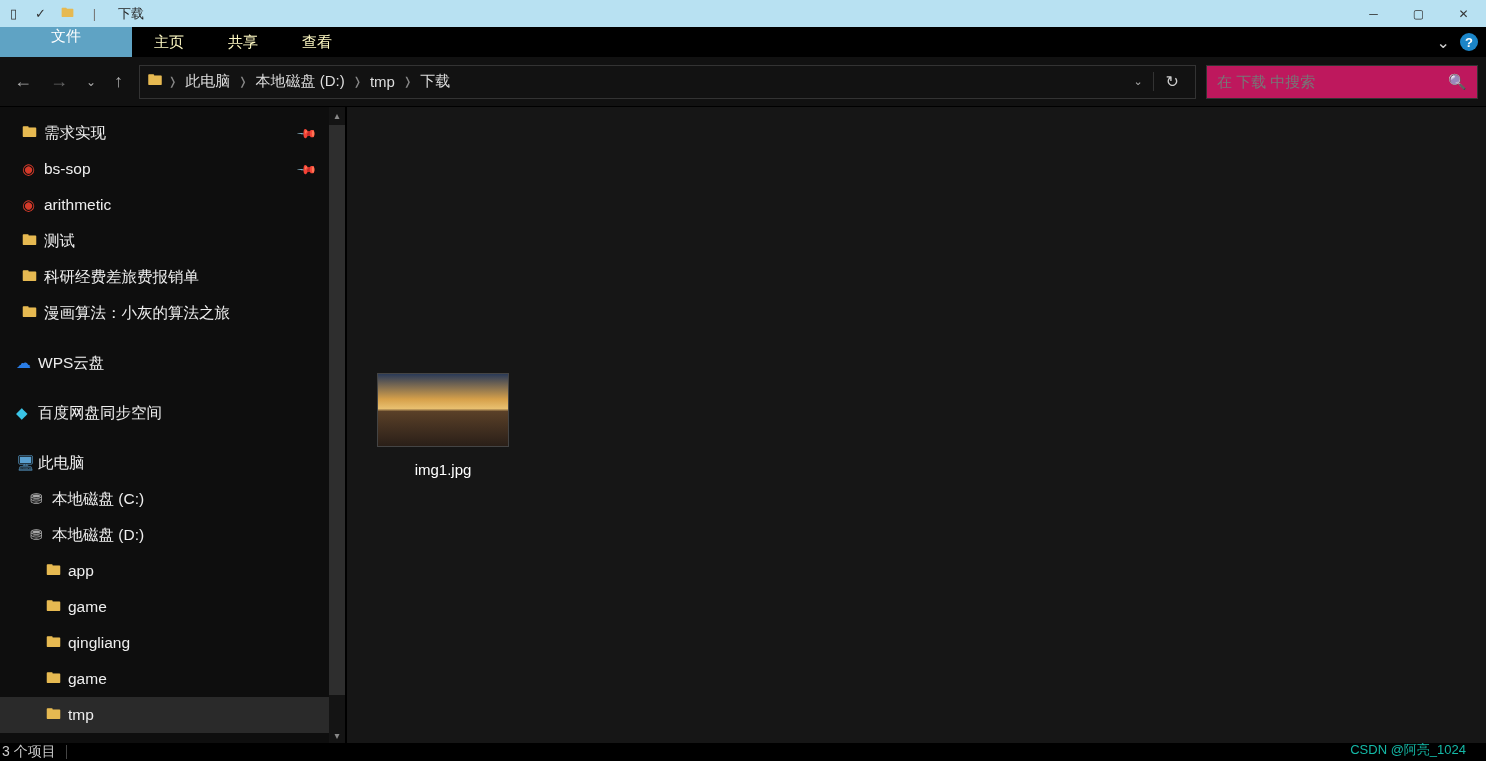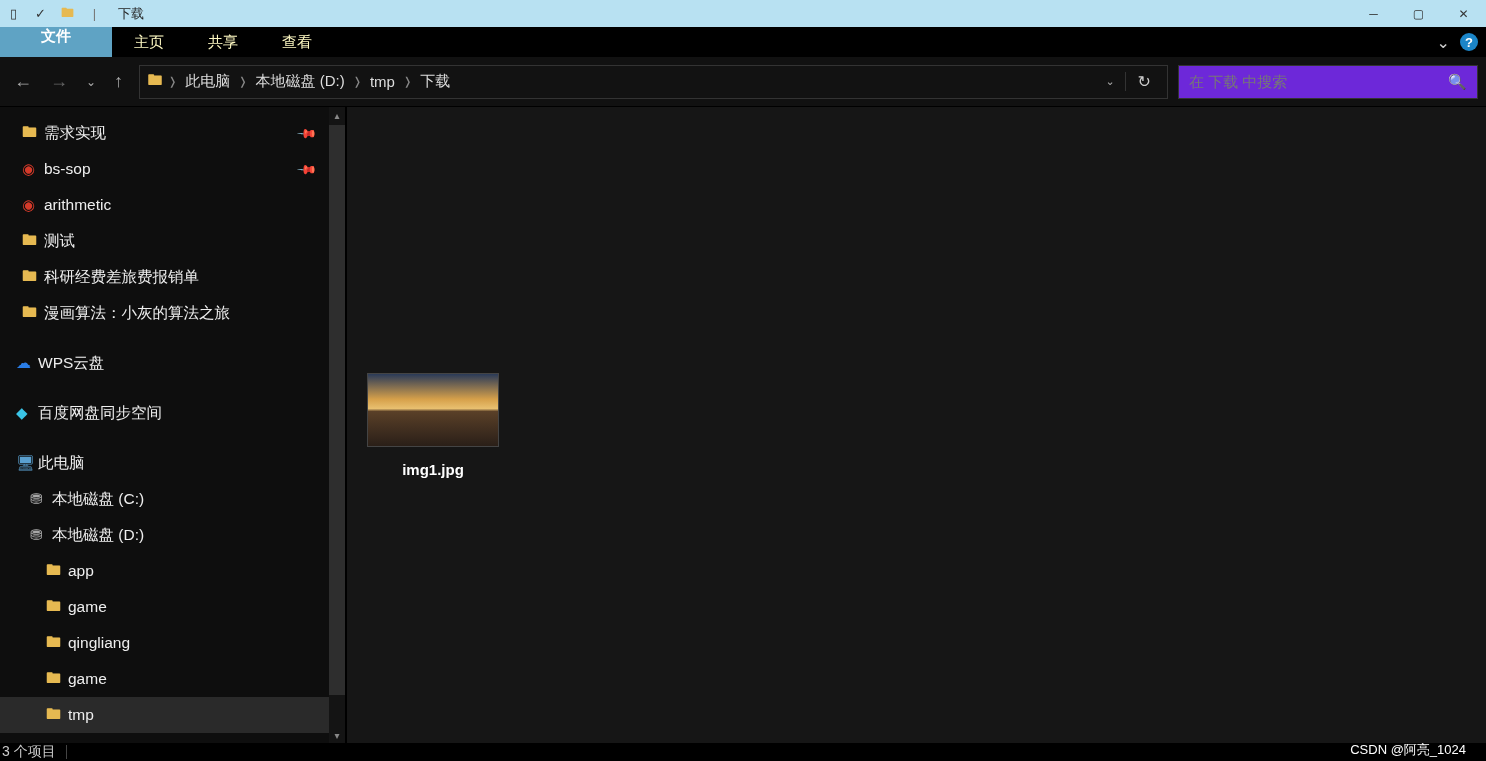--- a/index.html
+++ b/index.html
@@ -23,51 +23,51 @@
   .toolbar { height: 50px; background: #111; border-bottom: 1px solid #000; display: flex; align-items: center; padding: 0 8px; gap: 10px; }
   .nav-arrows { display: flex; align-items: center; gap: 18px; padding: 0 6px; color: #aaa; }
   .nav-arrows span { font-size: 18px; }
   .addr { flex: 1; height: 34px; background: #121212; border: 1px solid #333; display: flex; align-items: center; padding: 0 4px; }
   .addr .fico { width: 22px; text-align: center; }
   .addr .crumb { display: flex; align-items: center; color: #ddd; padding: 0 6px; font-size: 15px; }
   .addr .sep { color: #888; padding: 0 2px; font-size: 11px; }
   .addr .spacer { flex: 1; }
   .addr .exp { color: #aaa; padding: 0 10px; font-size: 11px; }
   .addr .refresh { color: #ccc; padding: 0 12px; font-size: 16px; border-left: 1px solid #333; }
-  .search { width: 300px; height: 34px; background: #6d28d9; border: 1px solid #333; display: flex; align-items: center; padding: 0 10px; }
+  .search { width: 272px; height: 34px; background: #be185d; border: 1px solid #333; display: flex; align-items: center; padding: 0 10px; }
   .search input { flex: 1; background: transparent; border: none; outline: none; color: #fff; font-size: 15px; }
   .search input::placeholder { color: #777; }
   .search .sico { color: #bbb; font-size: 15px; }
 
   
   .main { display: flex; height: 636px; }
   .tree { width: 345px; background: #0e0e0e; position: relative; padding-top: 8px; overflow: hidden; }
   .tree .sbar { position: absolute; right: 0; top: 0; width: 16px; height: 100%; background: #141414; }
   .tree .sbar .thumb { position: absolute; right: 0; top: 18px; width: 16px; height: 570px; background: #2e2e2e; }
   .tree .sbar .arr { position: absolute; width: 16px; height: 16px; color: #888; font-size: 10px; display: flex; align-items: center; justify-content: center; }
   .tree-item { height: 36px; display: flex; align-items: center; padding-left: 22px; color: #eee; font-size: 15.5px; position: relative; }
   .tree-item.sel { background: #2a2a2a; }
   .tree-item .ico { width: 22px; text-align: left; font-size: 15px; }
   .tree-item .pin { position: absolute; right: 30px; color: #888; font-size: 13px; transform: rotate(45deg); }
   .indent1 { padding-left: 30px; }
   .indent2 { padding-left: 46px; }
   .gap { height: 14px; }
 
   .content { flex: 1; background: #161616; position: relative; padding: 72px 30px; display: flex; gap: 55px; align-items: center; border-left: 2px solid #000; }
-  .file { width: 112px; display: flex; flex-direction: column; align-items: center; gap: 14px; font-weight: bold; }
+  .file { width: 132px; display: flex; flex-direction: column; align-items: center; gap: 14px; }
   .thumb-img { width: 132px; height: 74px; border: 1px solid #444; background: #333; }
   .thumb1 { background: linear-gradient(180deg, #2a3a58 0%, #d6a04a 35%, #e8c070 48%, #5a4028 52%, #2a1f18 100%); }
   .thumb2 { background: radial-gradient(circle at 52% 42%, #f0e4c0 0%, #c9a870 30%, #6a5538 70%, #2a2418 100%); }
   .thumb3 { background: linear-gradient(135deg, #e8d8c0 0%, #b89060 30%, #7a5a8a 60%, #3a3048 100%); }
   .fname { color: #fff; font-size: 15px; }
 
   
   .status { position: absolute; bottom: 0; left: 0; right: 0; height: 18px; background: #000; color: #ccc; font-size: 14px; padding-left: 2px; display: flex; align-items: center; }
   .status .divv { width: 1px; height: 14px; background: #444; margin: 0 10px; }
-  .watermark { position: absolute; right: 20px; bottom: 2px; color: #ffffff; font-size: 13px; }
+  .watermark { position: absolute; right: 20px; bottom: 2px; color: #14b8a6; font-size: 13px; }
 
   .folder-ico { color: #e6b951; }
   .red-ico { color: #d43a2a; }
   .blue-ico { color: #2a7de6; }
   .cyan-ico { color: #3ac4e6; }
   .disk-ico { color: #a8a8a8; }
   .pc-ico { color: #5aa0d0; }
 </style>
 </head>
 <body>

